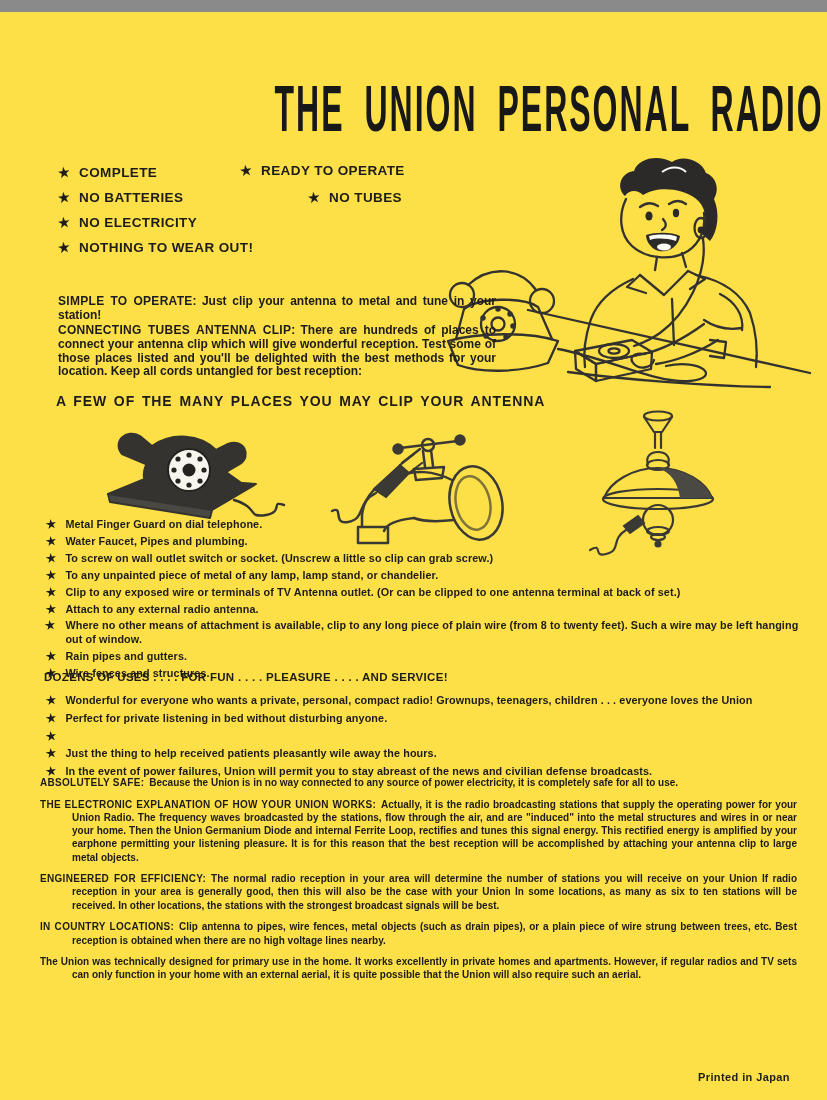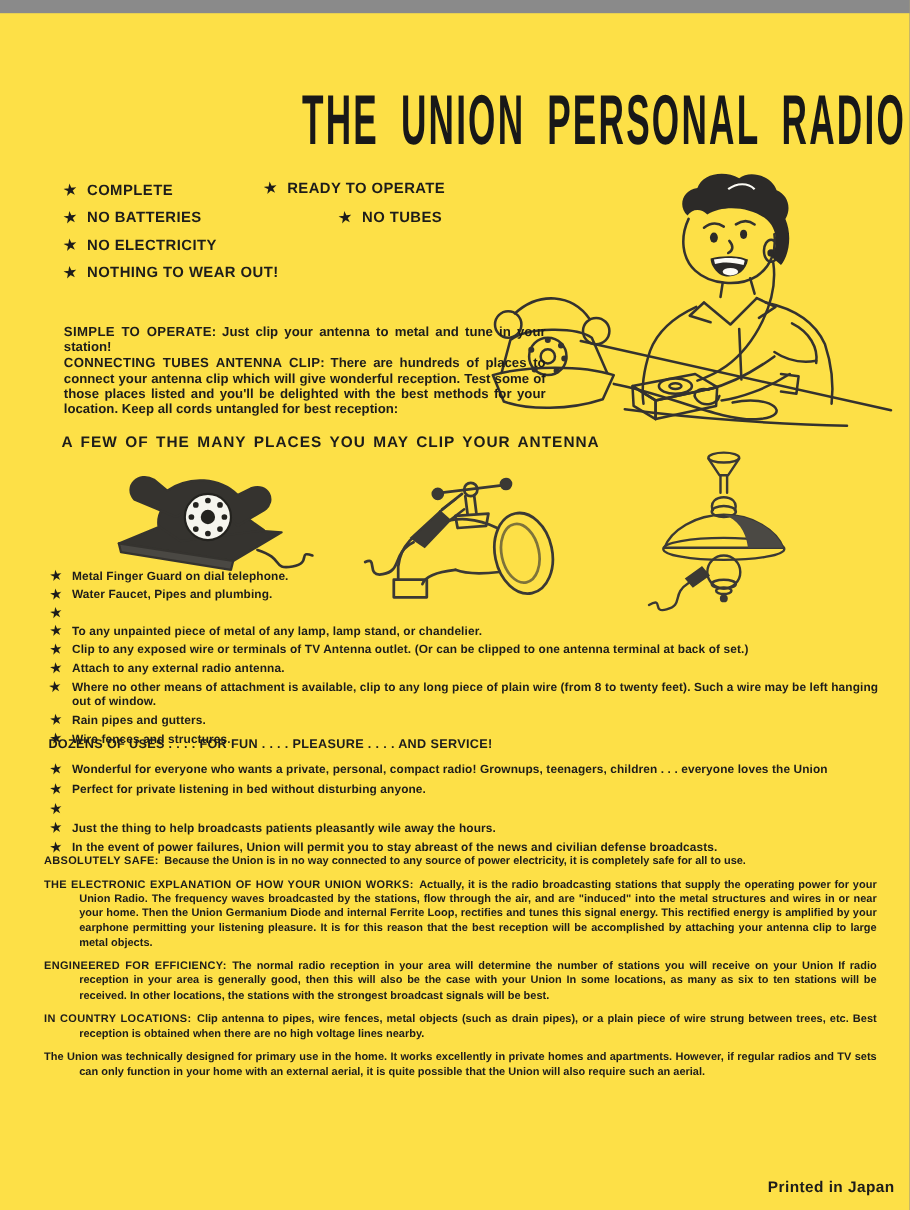--- a/index.html
+++ b/index.html
@@ -35,21 +35,21 @@
   #places-list { left:46px; top:506px; width:762px; }
   #uses-list { left:46px; top:682px; width:766px; }
   #uses-list li { margin-bottom:4.5px; }
   .uses-heading { position:absolute; left:44px; top:659px; font-size:11.5px;
     letter-spacing:0.3px; white-space:nowrap; }
   
   .paras { position:absolute; left:40px; top:764px; width:757px; }
   .paras p { margin:0 0 8.5px 0; font-size:10px; line-height:13.2px;
     text-align:justify; padding-left:32px; text-indent:-32px; }
   
-  .printed-note { position:absolute; left:698px; top:1059px; font-size:14px;
+  .printed-note { position:absolute; left:698px; top:1059px; font-size:11px;
     letter-spacing:0.4px; }
   
   .illus { position:absolute; }
   #illus-boy { left:418px; top:130px; }
   #illus-phone { left:92px; top:406px; }
   #illus-faucet { left:328px; top:411px; }
   #illus-lamp { left:588px; top:391px; }
 </style>
 </head>
 <body>
@@ -230,20 +230,21 @@
     <li>
         <span class="star">★</span>
         <span>Metal Finger Guard on dial telephone.</span>
       </li>
     <li>
         <span class="star">★</span>
         <span>Water Faucet, Pipes and plumbing.</span>
       </li>
     <li>
         <span class="star">★</span>
+        <span>To screw on wall outlet switch or socket.  (Unscrew a little so clip can grab screw.)</span>
       </li>
     <li>
         <span class="star">★</span>
         <span>To any unpainted piece of metal of any lamp, lamp stand, or chandelier.</span>
       </li>
     <li>
         <span class="star">★</span>
         <span>Clip to any exposed wire or terminals of TV Antenna outlet.  (Or can be clipped to one antenna terminal at back of set.)</span>
       </li>
     <li>
@@ -272,21 +273,21 @@
       </li>
     <li>
         <span class="star">★</span>
         <span>Perfect for private listening in bed without disturbing anyone.</span>
       </li>
     <li>
         <span class="star">★</span>
       </li>
     <li>
         <span class="star">★</span>
-        <span>Just the thing to help broadcasts patients pleasantly wile away the hours.</span>
+        <span>Just the thing to help received patients pleasantly wile away the hours.</span>
       </li>
     <li>
         <span class="star">★</span>
         <span>In the event of power failures, Union will permit you to stay abreast of the news and civilian defense broadcasts.</span>
       </li>
   </ul>
 
   <div class="paras">
     <p>
       <span class="lead">ABSOLUTELY SAFE:</span><span>Because the Union is in no way connected to any source of power electricity, it is completely safe for all to use.</span>

